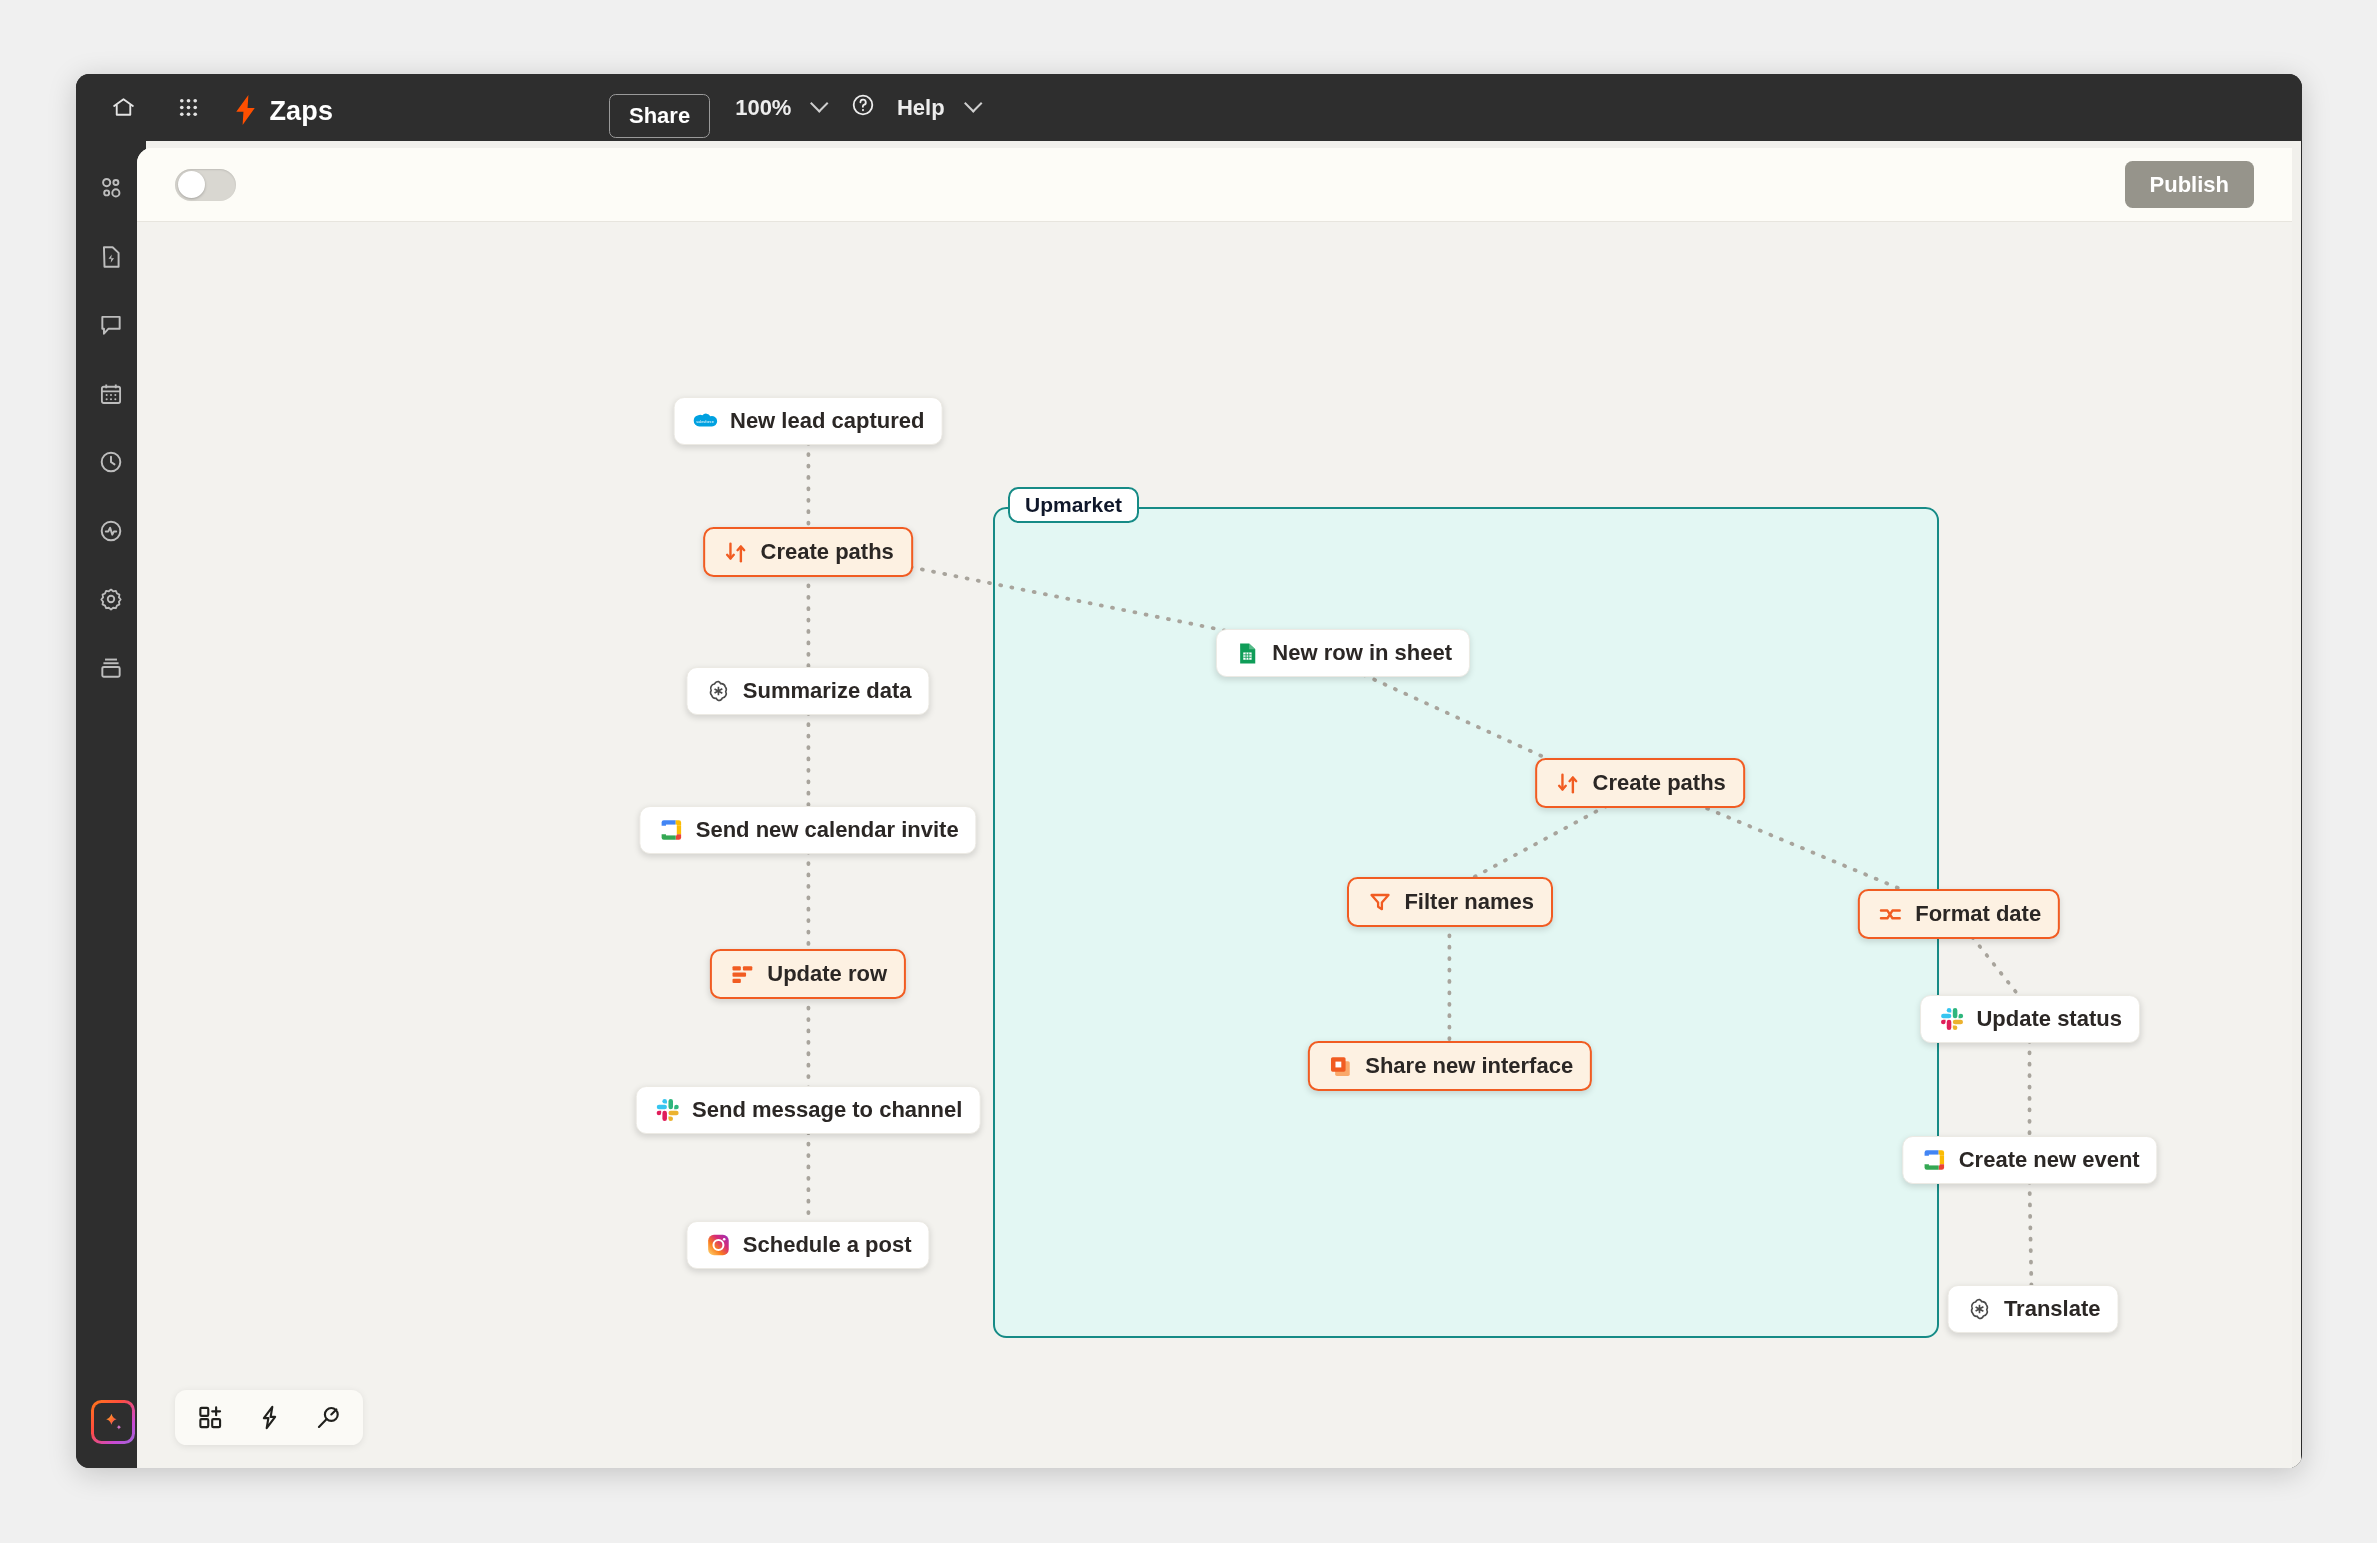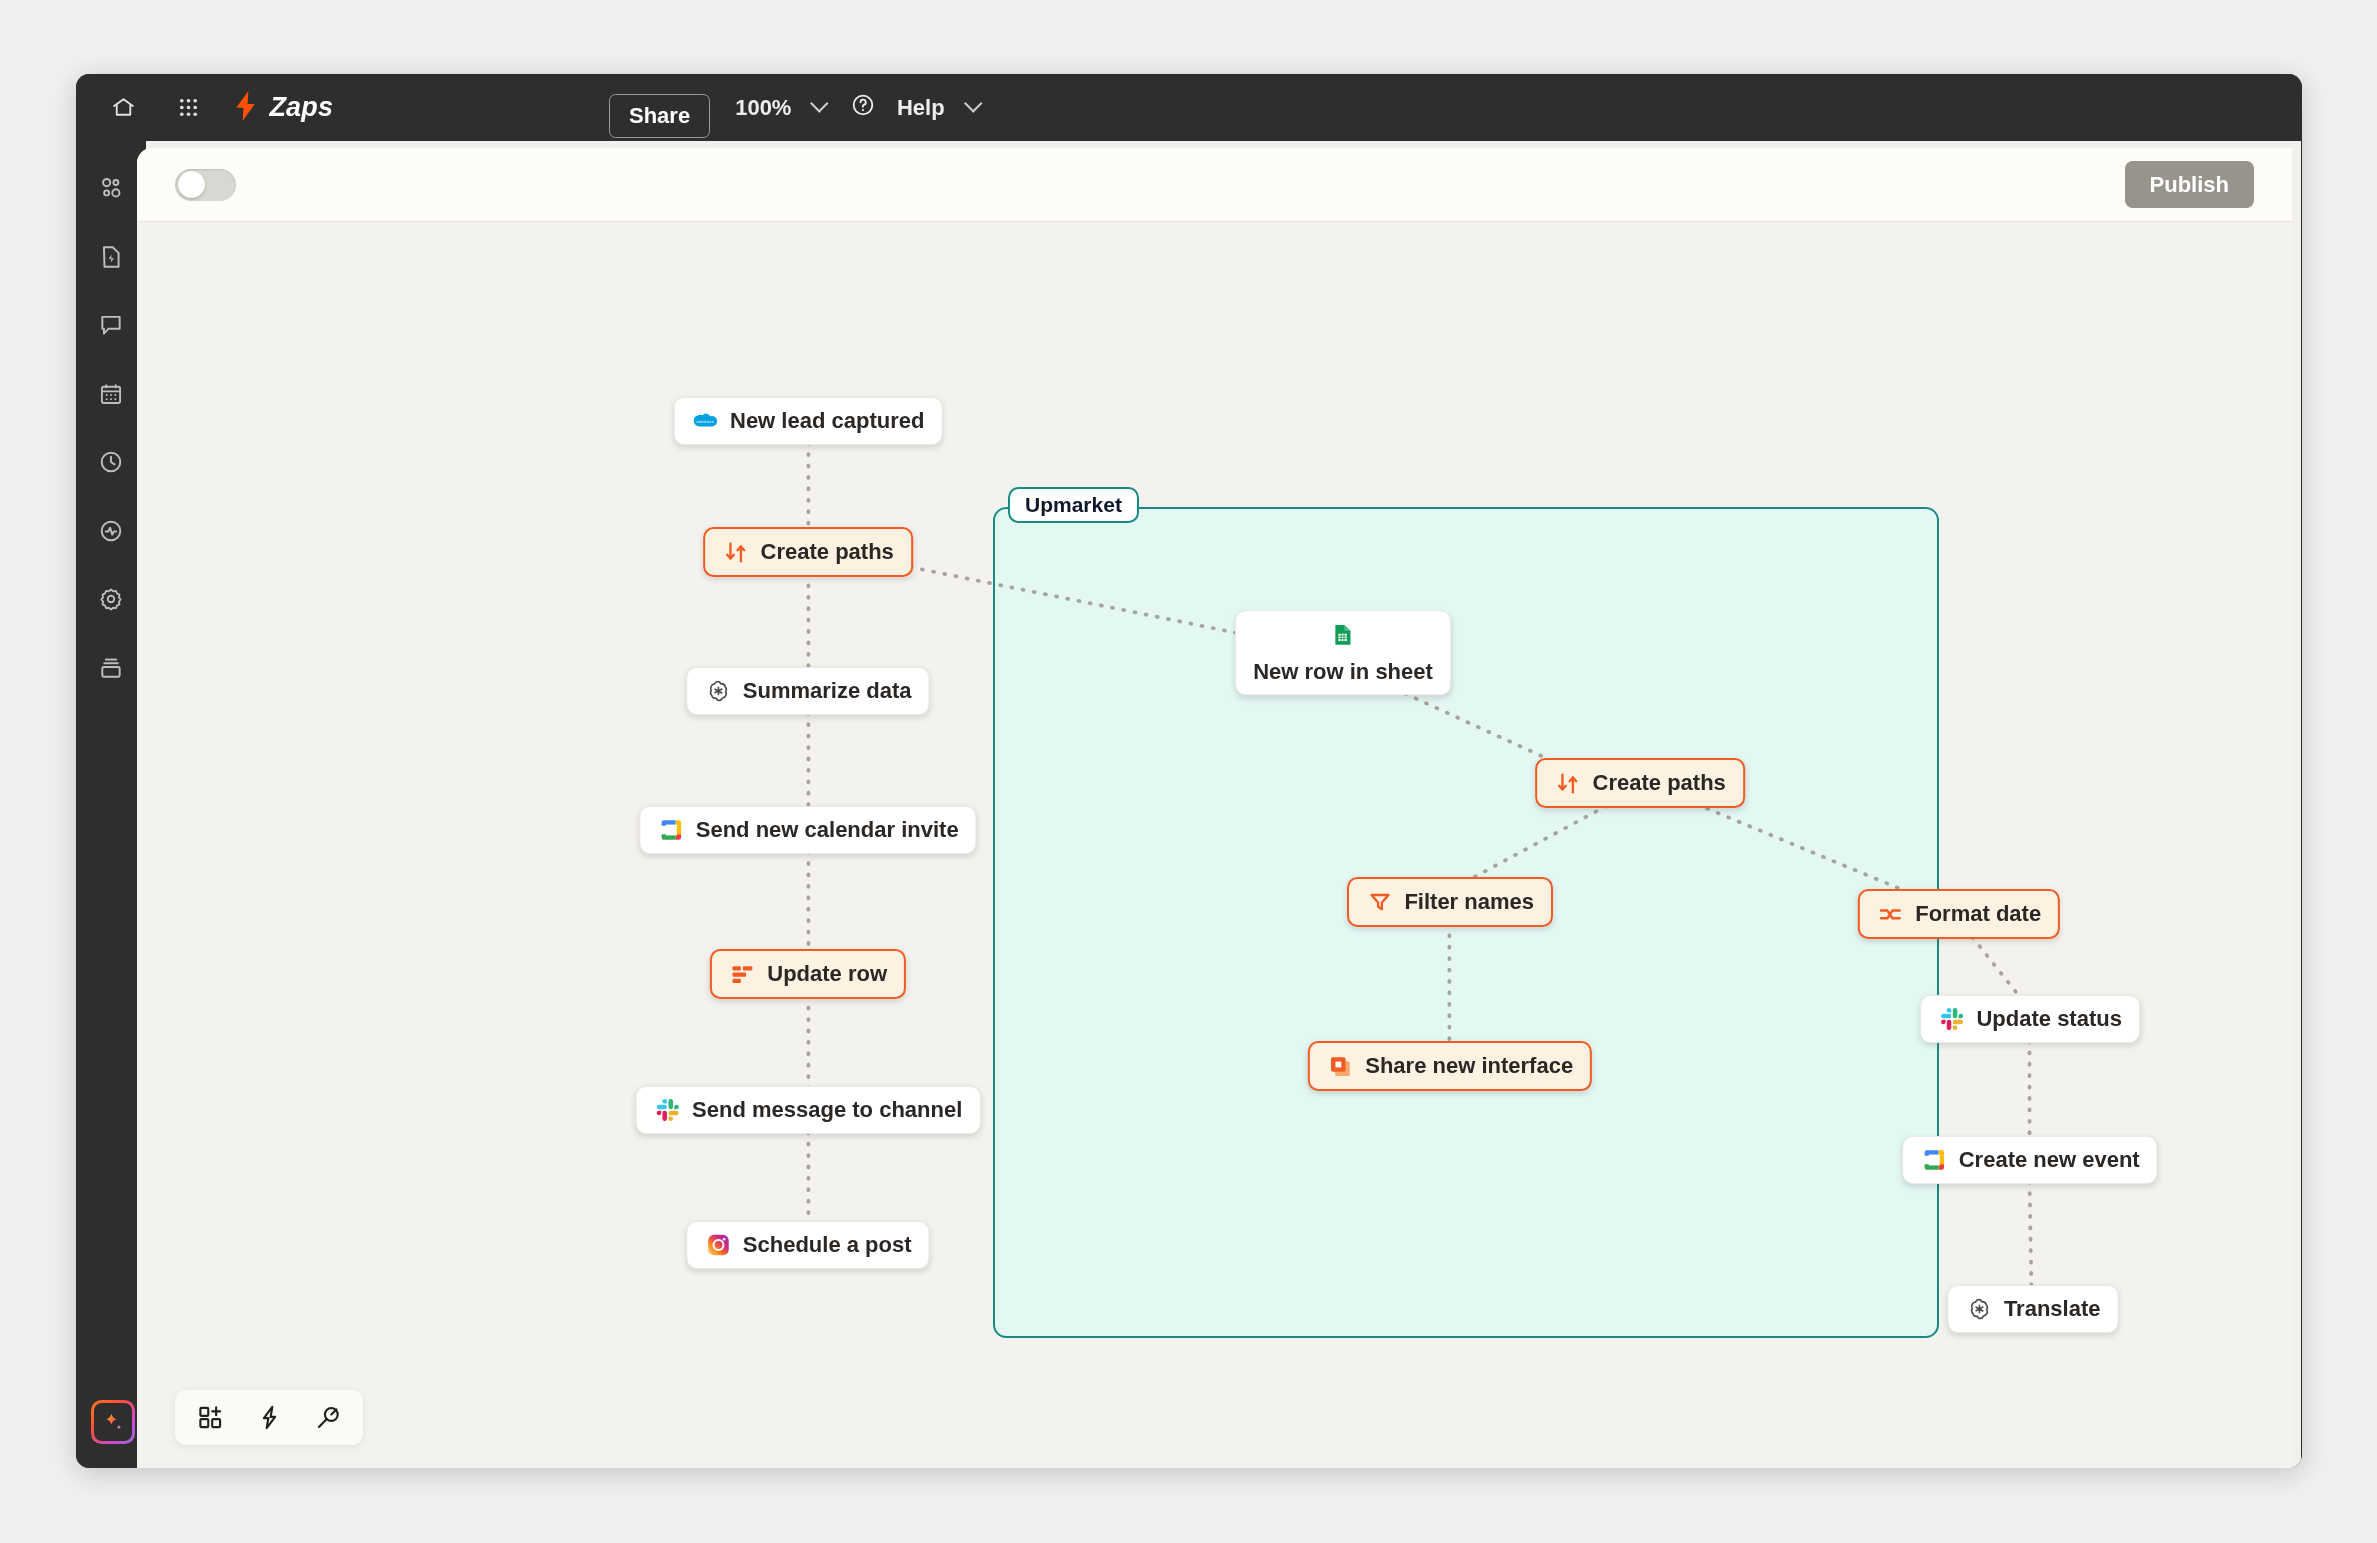--- a/index.html
+++ b/index.html
@@ -2,21 +2,21 @@
 <html style="font-size:15px"><head>
 <meta charset="utf-8">
 <style>
   html,body{margin:0;padding:0;background:#f0f0f0;}
   body{font-family:"Liberation Sans",sans-serif;width:2378px;height:1544px;overflow:hidden;}
 
   .app-window{position:absolute;left:76px;top:74px;width:2226px;height:1394px;background:#2b2b2b;border-radius:13.3px;overflow:hidden;box-shadow:0 5.7px 28.5px rgba(0,0,0,.18);}
 
   
   .topbar{position:absolute;left:0;top:0;width:100%;height:67px;background:#2e2e2e;display:flex;align-items:center;}
-  .tb-left{display:flex;align-items:center;gap:25px;padding-left:27px;width:533px;box-sizing:border-box;font-style:italic;}
+  .tb-left{display:flex;align-items:flex-end;gap:25px;padding-left:27px;width:533px;box-sizing:border-box;}
   .home-icon svg,.grid-icon svg{display:block;}
   .zaps-brand{display:flex;align-items:center;gap:11.4px;}
   .zaps-text{color:#fff;font-size:27px;font-weight:bold;letter-spacing:0.2px;}
   .tb-center{flex:1;display:flex;align-items:center;justify-content:center;gap:13.3px;}
   .crumb-folder{display:flex;align-items:center;}
   .crumb-txt{color:#e8e8e8;font-size:25px;}
   .crumb-sep{color:#9a9a9a;font-size:25px;margin:0 3.8px;}
   .crumb-title{color:#ffffff;font-size:25px;}
   .avatar{width:34px;height:34px;border-radius:50%;background:linear-gradient(180deg,#bcd6e8 0%,#8fb4cf 45%,#3b4a57 46%,#2c3843 100%);border:1.9px solid #fff;box-shadow:0 0 0 1px #2e2e2e;position:relative;overflow:hidden;flex:none;}
   .avatar:after{content:"";position:absolute;left:7.6px;top:6.7px;width:17px;height:15px;border-radius:3.8px;background:#c8a06a;}
@@ -309,21 +309,21 @@
                 </linearGradient>
               </defs>
               <rect x="2.5" y="2.5" width="19" height="19" rx="5.4" fill="url(#igg)"></rect>
               <circle cx="12" cy="12" r="4.6" fill="none" stroke="#fff" stroke-width="1.9"></circle>
               <circle cx="17.3" cy="6.7" r="1.2" fill="#fff"></circle>
             </svg>
         </span>
         <span class="lbl">Schedule a post</span>
       </div>
 
-      <div class="node app" style="left:1206px;top:431px;flex-direction:column;">
+      <div class="node app" style="left:1206px;top:431px;">
         <span class="ico">
           <svg width="25" height="25" viewBox="0 0 24 24">
               <path d="M5 2.5h8.6L19.5 8v13.5H5z" fill="#0f9d58"></path>
               <path d="M13.6 2.5 19.5 8h-5.9z" fill="#57bb8a"></path>
               <rect x="8" y="11" width="8" height="7" fill="#fff"></rect>
               <path d="M8 13.3h8M8 15.6h8M10.7 11v7M13.3 11v7" stroke="#0f9d58" stroke-width=".85"></path>
             </svg>
         </span>
         <span class="lbl">New row in sheet</span>
       </div>

